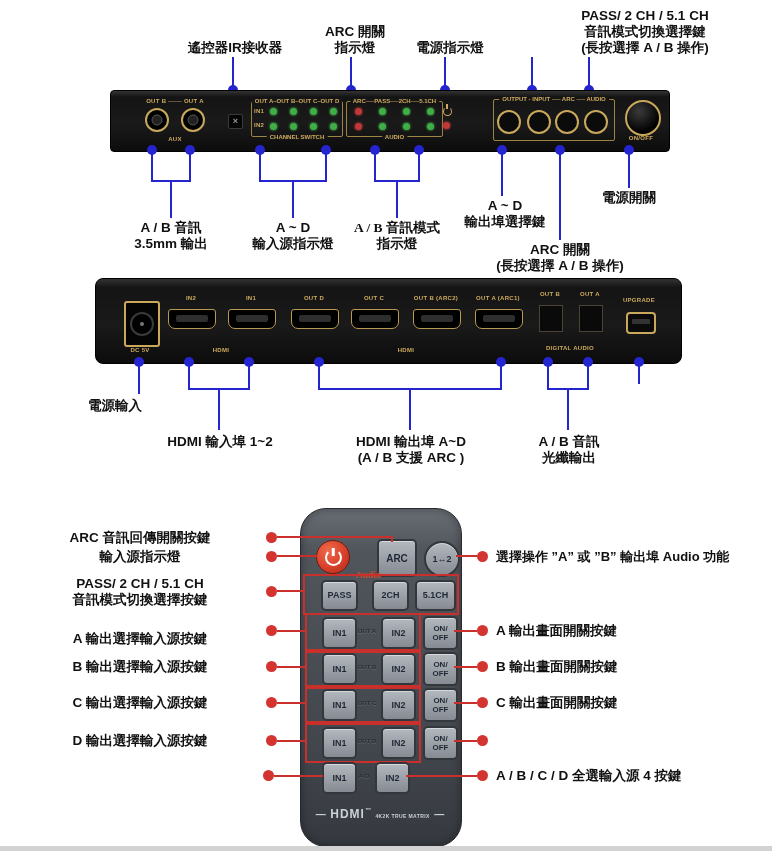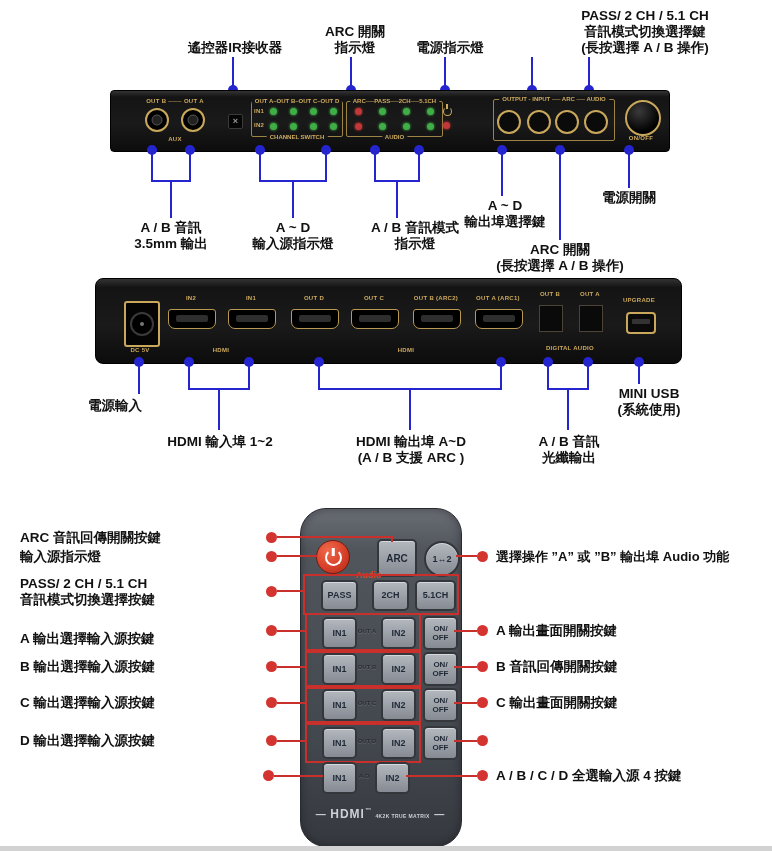--- a/index.html
+++ b/index.html
@@ -2,21 +2,21 @@
 <html><head>
 <meta charset="utf-8">
 <style>
   html,body{margin:0;padding:0;background:#fff;}
   #canvas{position:relative;width:772px;height:851px;background:#fff;overflow:hidden;
           font-family:"Liberation Sans",sans-serif;}
   .abs{position:absolute;}
   
   .lbl{position:absolute;font-weight:bold;font-size:13.5px;line-height:16px;color:#111;
        white-space:pre-line;}
-  .ctr{text-align:center;} .rgt{text-align:left;}
+  .ctr{text-align:center;} .rgt{text-align:center;}
   
   .bline{position:absolute;background:#2525cf;}
   .bdot{position:absolute;width:10px;height:10px;border-radius:50%;background:#2525cf;}
   
   .rline{position:absolute;background:#c9302c;}
   .rdot{position:absolute;width:11px;height:11px;border-radius:50%;background:#d43430;}
   .rbox{position:absolute;border:2px solid #c9302c;}
   
   .panel{position:absolute;background:linear-gradient(180deg,#333 0%,#141414 10%,#1a1a1a 55%,#0c0c0c 100%);
          border:1px solid #000;border-radius:4px;}
@@ -172,21 +172,21 @@
   <div class="bline" style="left:325px;top:150px;width:2px;height:32px;"></div>
   <div class="bline" style="left:259px;top:180px;width:68px;height:2px;"></div>
   <div class="bline" style="left:292px;top:182px;width:2px;height:36px;"></div>
   <div class="lbl ctr" style="left:223px;top:220px;width:140px;">A ~ D
 輸入源指示燈</div>
 
   <div class="bline" style="left:374px;top:150px;width:2px;height:32px;"></div>
   <div class="bline" style="left:418px;top:150px;width:2px;height:32px;"></div>
   <div class="bline" style="left:374px;top:180px;width:46px;height:2px;"></div>
   <div class="bline" style="left:396px;top:182px;width:2px;height:36px;"></div>
-  <div class="lbl ctr" style="left:345px;top:220px;width:140px;">A / B 音訊模式
+  <div class="lbl ctr" style="left:327px;top:220px;width:140px;font-family:Liberation Serif, serif;">A / B 音訊模式
 指示燈</div>
 
   <div class="bline" style="left:501px;top:150px;width:2px;height:46px;"></div>
   <div class="lbl ctr" style="left:425px;top:198px;width:160px;">A ~ D
 輸出埠選擇鍵</div>
   <div class="bline" style="left:559px;top:150px;width:2px;height:90px;"></div>
   <div class="lbl ctr" style="left:470px;top:242px;width:180px;">ARC 開關
 (長按選擇 A / B 操作)</div>
   <div class="bline" style="left:628px;top:150px;width:2px;height:38px;"></div>
   <div class="lbl ctr" style="left:573px;top:190px;width:112px;">電源開關</div>
@@ -266,22 +266,20 @@
 (A / B 支援 ARC )</div>
 
   <div class="bline" style="left:547px;top:362px;width:2px;height:28px;"></div>
   <div class="bline" style="left:587px;top:362px;width:2px;height:28px;"></div>
   <div class="bline" style="left:547px;top:388px;width:42px;height:2px;"></div>
   <div class="bline" style="left:567px;top:390px;width:2px;height:40px;"></div>
   <div class="lbl ctr" style="left:509px;top:434px;width:120px;">A / B 音訊
 光纖輸出</div>
 
   <div class="bline" style="left:638px;top:362px;width:2px;height:22px;"></div>
-  <div class="lbl ctr" style="left:589px;top:386px;width:120px;">MINI USB
-(系統使用)</div>
 
   <div id="remote"></div>
 
   <div id="pwr-btn">
     <div class="pwr-ring">
         <div class="pwr-bar"></div>
       </div>
   </div>
   <div class="rbtn" style="left:377px;top:539px;width:36px;height:34px;font-size:10px;">ARC</div>
   <div class="rbtn round" style="left:424px;top:541px;width:32px;height:32px;">1↔2</div>
@@ -354,21 +352,21 @@
   <div class="rline" style="left:277px;top:555px;width:40px;height:2px;"></div>
   <div class="rline" style="left:277px;top:590px;width:26px;height:2px;"></div>
   <div class="rline" style="left:277px;top:630px;width:28px;height:2px;"></div>
   <div class="rline" style="left:277px;top:666px;width:28px;height:2px;"></div>
   <div class="rline" style="left:277px;top:702px;width:28px;height:2px;"></div>
   <div class="rline" style="left:277px;top:740px;width:28px;height:2px;"></div>
   <div class="rline" style="left:274px;top:775px;width:49px;height:2px;"></div>
 
   <div class="lbl" style="left:496px;top:549px;width:272px;font-size:13px;">選擇操作 ”A” 或 ”B” 輸出埠 Audio 功能</div>
   <div class="lbl" style="left:496px;top:623px;width:240px;">A 輸出畫面開關按鍵</div>
-  <div class="lbl" style="left:496px;top:659px;width:240px;">B 音訊回傳開關按鍵</div>
+  <div class="lbl" style="left:496px;top:659px;width:240px;">B 輸出畫面開關按鍵</div>
   <div class="lbl" style="left:496px;top:695px;width:240px;">C 輸出畫面開關按鍵</div>
   <div class="lbl" style="left:496px;top:768px;width:260px;">A / B / C / D 全選輸入源 4 按鍵</div>
 
   <div class="rdot" style="left:477px;top:551px;"></div>
   <div class="rdot" style="left:477px;top:625px;"></div>
   <div class="rdot" style="left:477px;top:661px;"></div>
   <div class="rdot" style="left:477px;top:697px;"></div>
   <div class="rdot" style="left:477px;top:735px;"></div>
   <div class="rdot" style="left:477px;top:770px;"></div>
 

